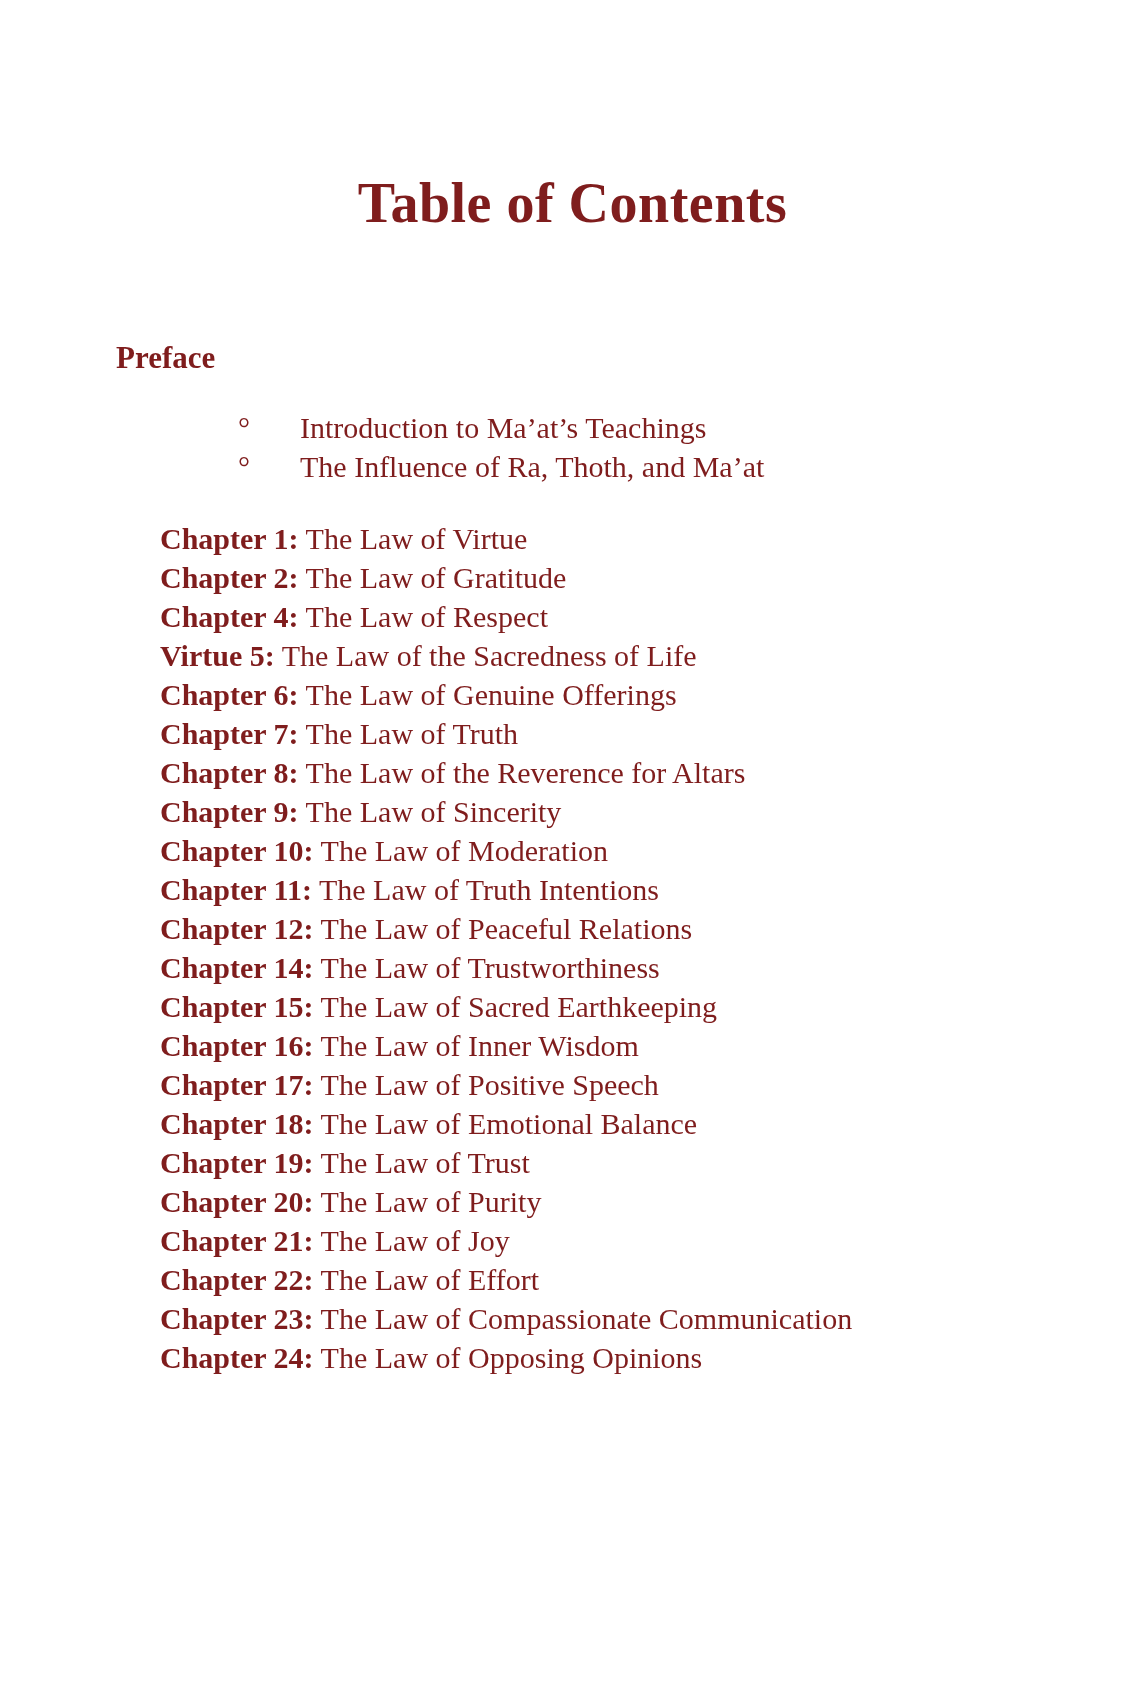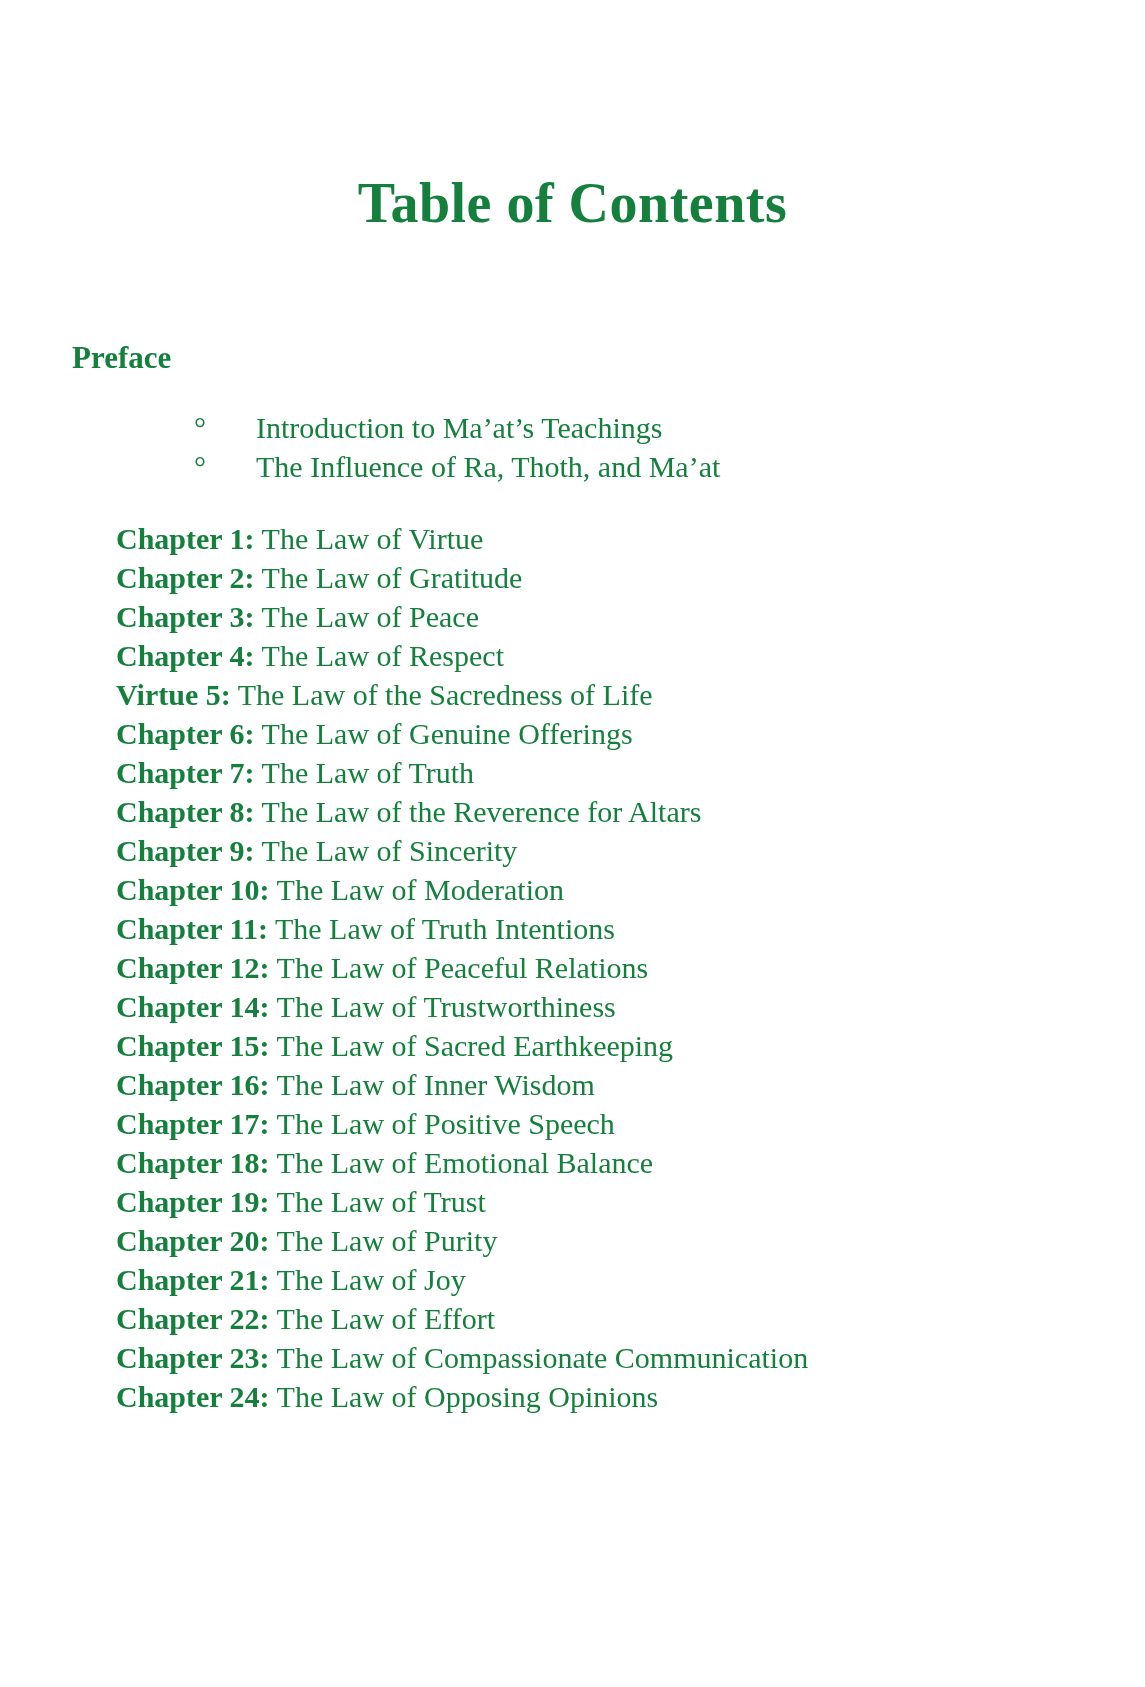--- a/index.html
+++ b/index.html
@@ -7,34 +7,34 @@
     margin: 0;
     padding: 0;
     background: #ffffff;
   }
   .doc-page {
     position: relative;
     width: 1145px;
     height: 1687px;
     margin: 0 auto;
     background: #ffffff;
-    color: #15803d;
+    color: #7f1d1d;
     font-family: "Liberation Serif", "DejaVu Serif", serif;
     overflow: hidden;
   }
   .doc-title {
     margin: 168px 0 0 0;
     text-align: center;
     font-size: 56px;
     line-height: 70px;
     font-weight: 700;
     letter-spacing: 0.5px;
   }
   .content {
-    padding-left: 72px;
+    padding-left: 116px;
     padding-right: 110px;
   }
   .preface-heading {
     margin: 100px 0 0 0;
     font-size: 31px;
     line-height: 39px;
     font-weight: 700;
   }
   .bullet-list {
     margin: 31px 0 0 0;
@@ -98,23 +98,20 @@
     <div class="chapter-list">
 
         <div class="chapter-line">
           <span class="chapter-label">Chapter 1:</span><span class="chapter-title">The Law of Virtue</span>
         </div>
 
         <div class="chapter-line">
           <span class="chapter-label">Chapter 2:</span><span class="chapter-title">The Law of Gratitude</span>
         </div>
 
-        <div class="chapter-line">
-          <span class="chapter-label">Chapter 3:</span><span class="chapter-title">The Law of Peace</span>
-        </div>
 
         <div class="chapter-line">
           <span class="chapter-label">Chapter 4:</span><span class="chapter-title">The Law of Respect</span>
         </div>
 
         <div class="chapter-line">
           <span class="chapter-label">Virtue 5:</span><span class="chapter-title">The Law of the Sacredness of Life</span>
         </div>
 
         <div class="chapter-line">

